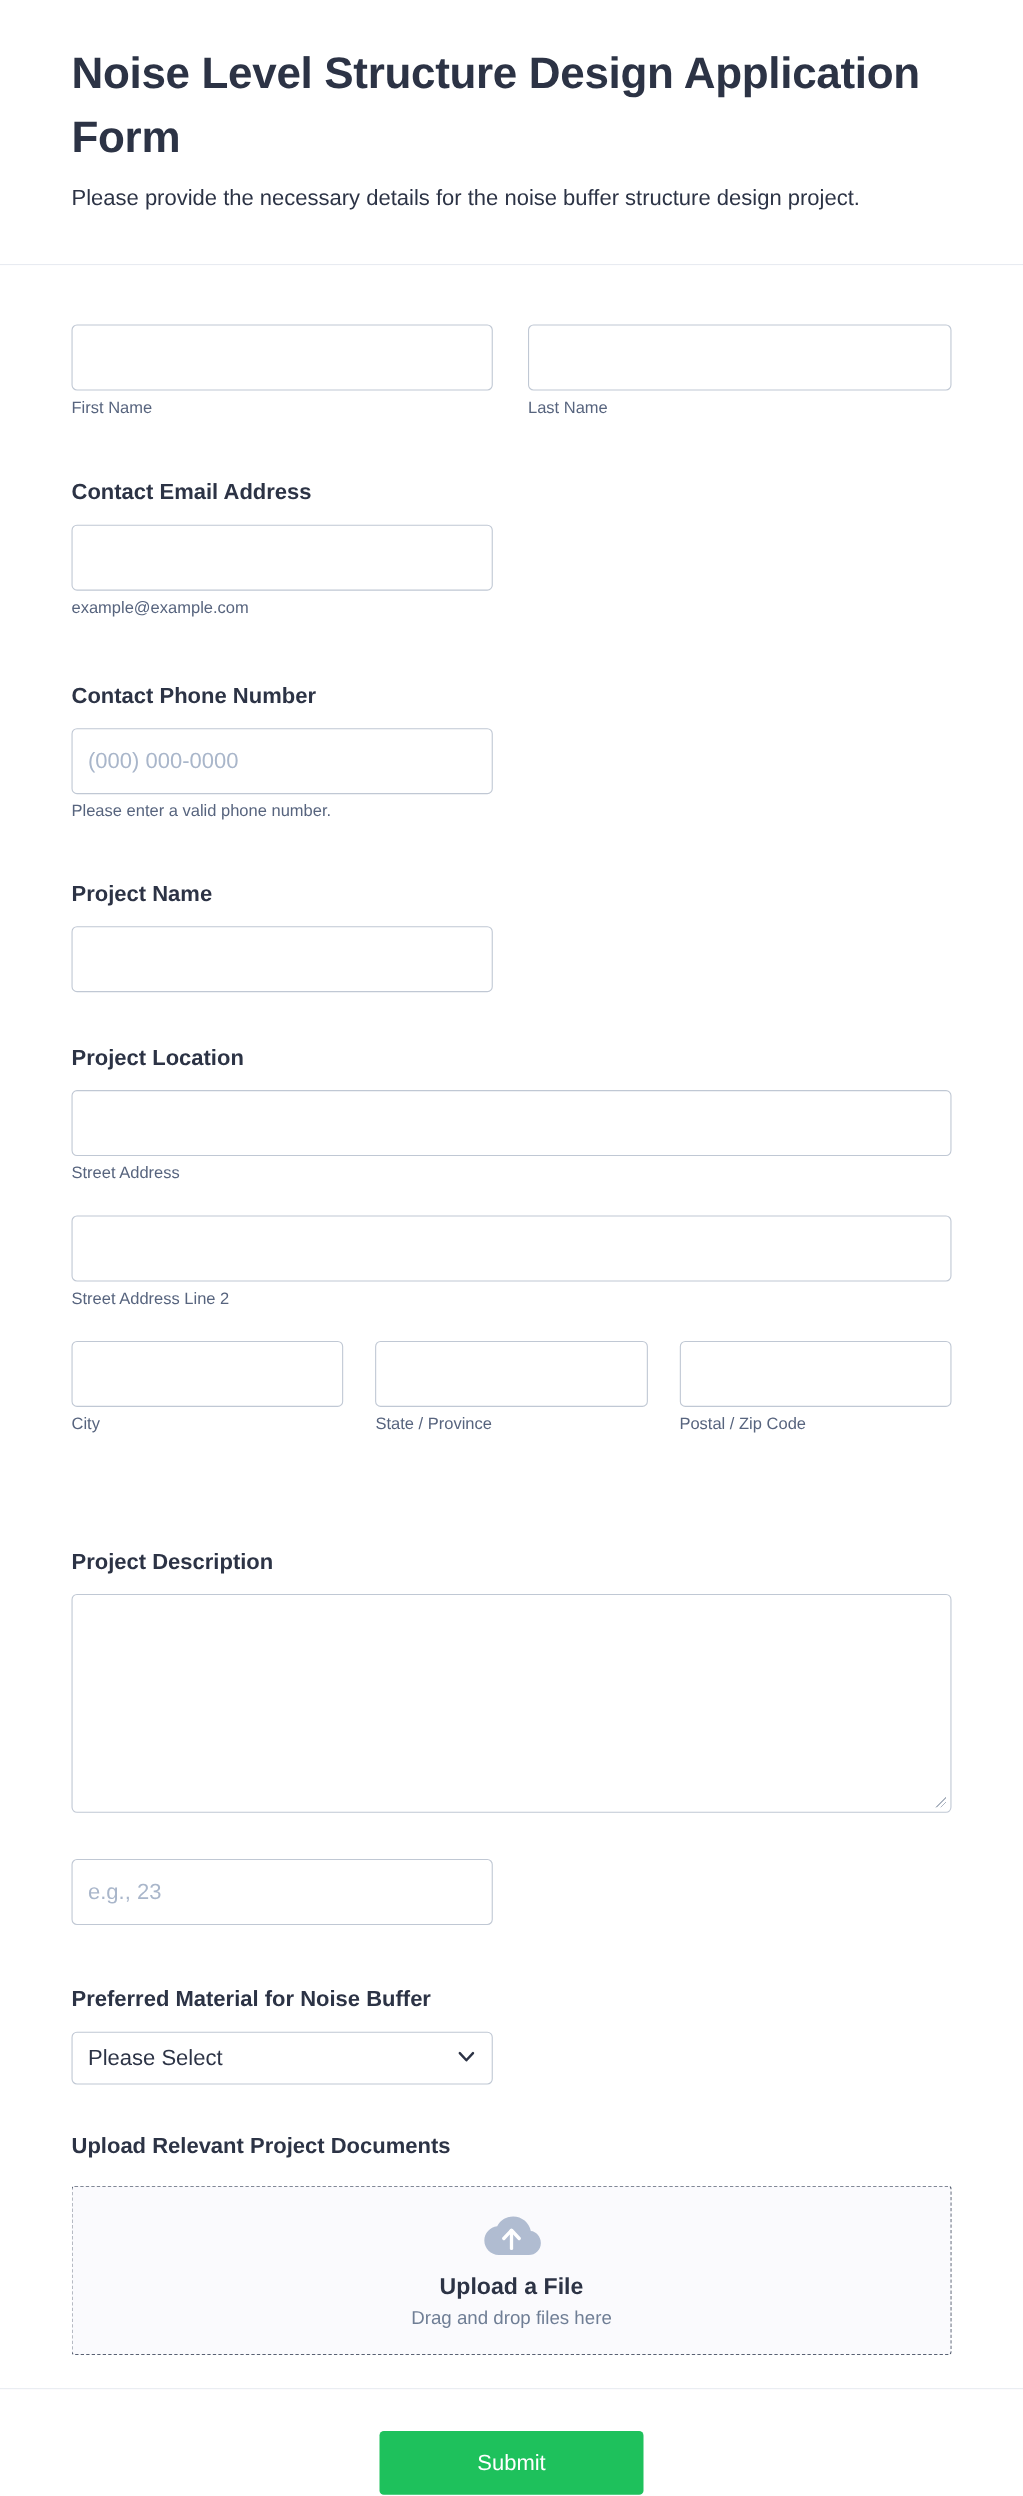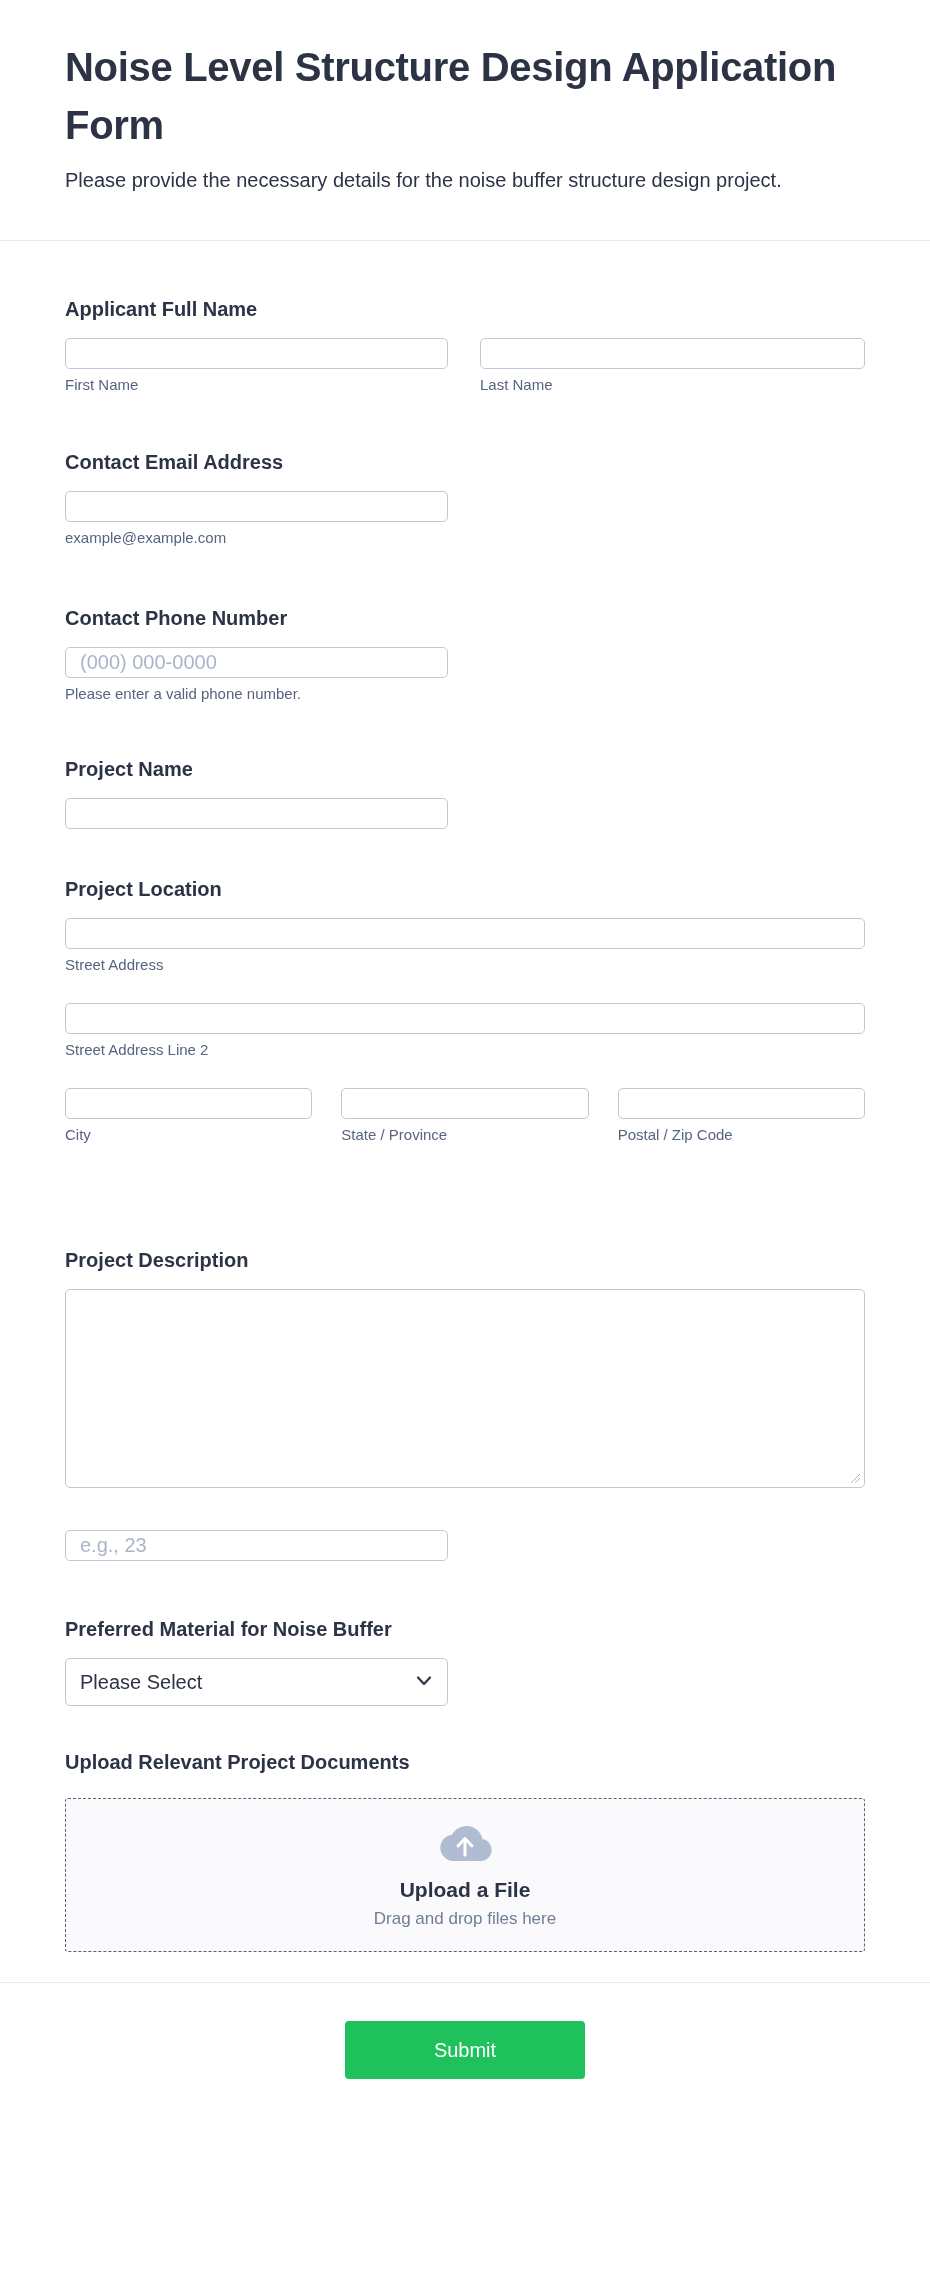--- a/index.html
+++ b/index.html
@@ -21,21 +21,21 @@
   .form-subtitle { font-size: 20px; line-height: 28px; margin-top: 12px; color: #2c3345; }
 
   
   .form-body { padding: 0 65px; }
   .field { display: block; }
   .field-label {
     display: block; font-size: 20px; line-height: 29px;
     font-weight: 600; color: #2c3345; margin-bottom: 14px;
   }
   .text-input, .textarea-input, .select-input {
-    display: block; width: 383px; height: 31px;
+    display: block; width: 383px; height: 60px;
     border: 1px solid #c0c8d4; border-radius: 5px;
     background: #fff; font-family: inherit;
     font-size: 20px; color: #2c3345; padding: 0 14px; outline: none;
   }
   .text-input::placeholder, .textarea-input::placeholder { color: #a9b6ca; opacity: 1; }
   .full-width { width: 100%; }
   .sublabel { display: block; font-size: 15px; line-height: 16px; color: #57647e; margin-top: 8px; }
 
   .mt-54 { margin-top: 54px; } .mt-55 { margin-top: 55px; } .mt-58 { margin-top: 58px; }
   .mt-53 { margin-top: 53px; } .mt-46 { margin-top: 46px; } .mt-79 { margin-top: 103px; }
@@ -99,21 +99,20 @@
 <div class="form-page">
 
   <div class="form-header">
     <h1 class="form-title">Noise Level Structure Design Application Form</h1>
     <div class="form-subtitle">Please provide the necessary details for the noise buffer structure design project.</div>
   </div>
 
   <div class="form-body">
 
     <div class="field mt-54">
-      <span class="field-label">Applicant Full Name</span>
       <div class="row name-row">
         <div class="name-col-first">
           <input type="text" class="text-input" value="" style="">
           <span class="sublabel">First Name</span>
         </div>
         <div class="name-col-last">
           <input type="text" class="text-input" value="" style="">
           <span class="sublabel">Last Name</span>
         </div>
       </div>

